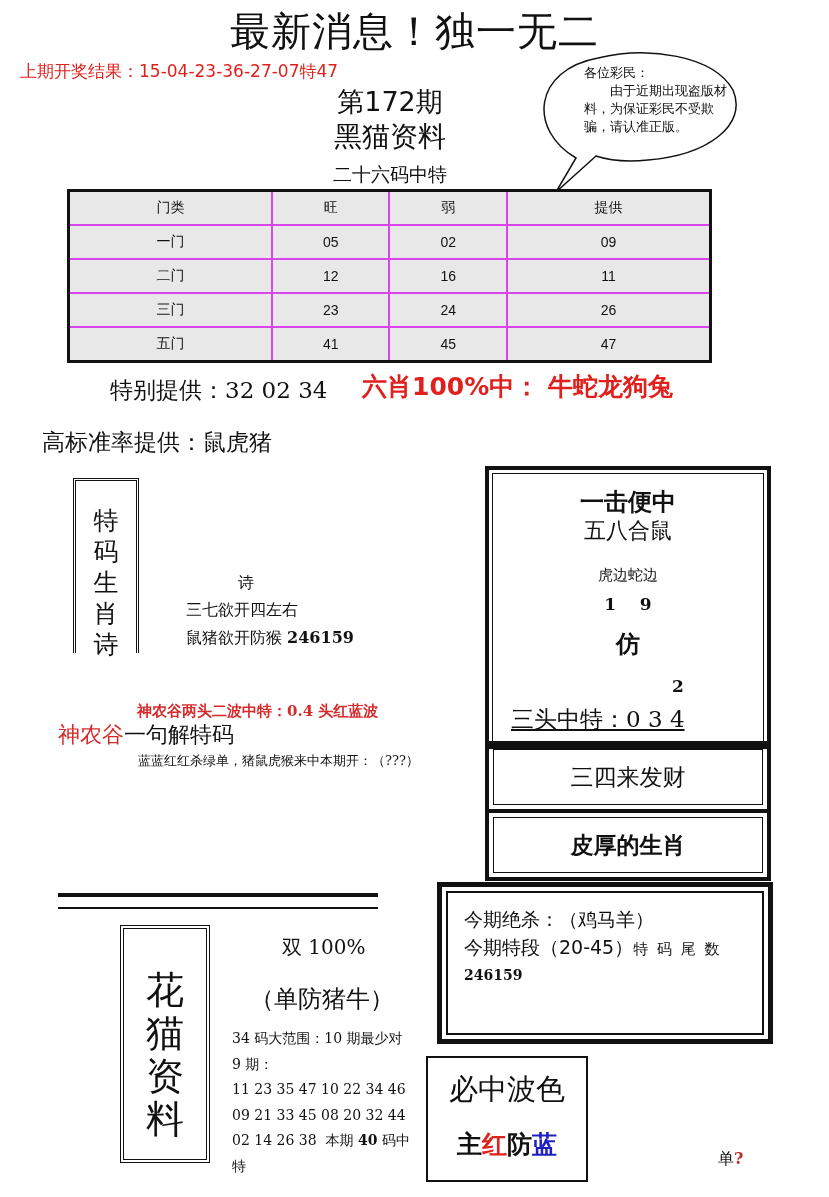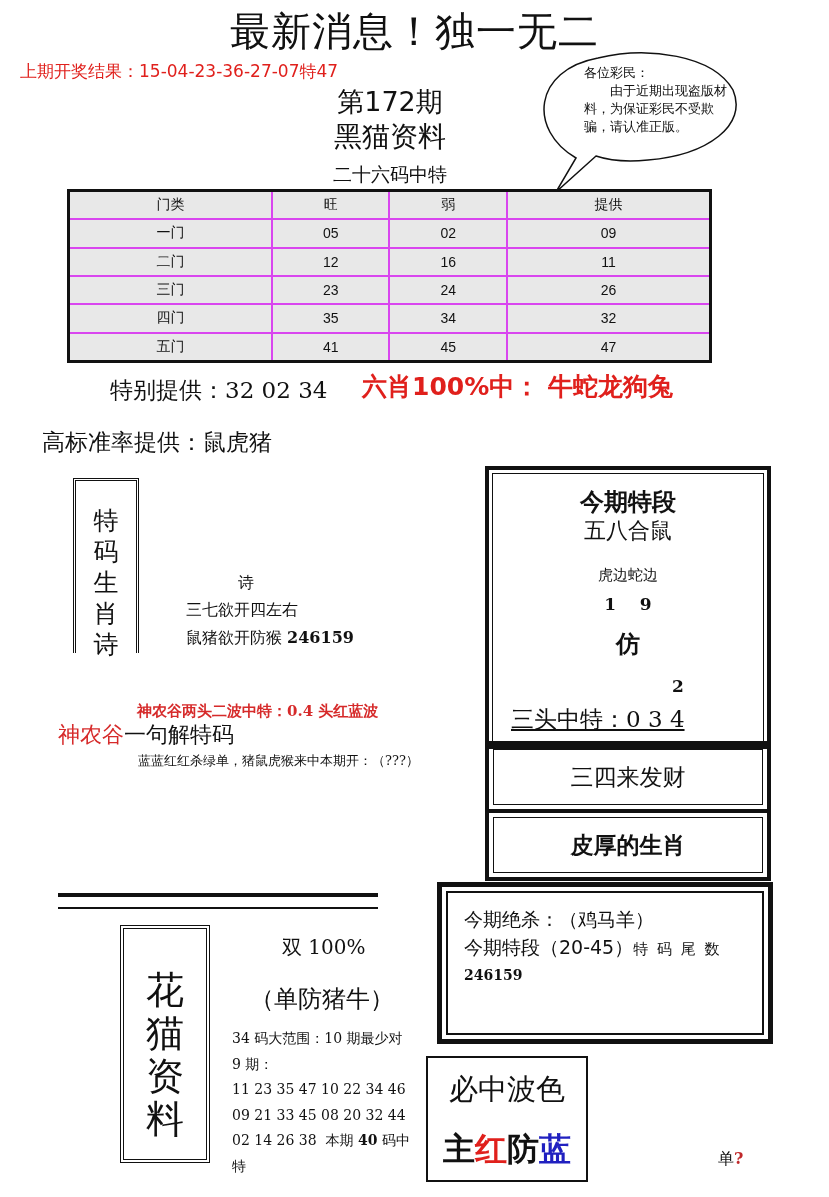--- a/index.html
+++ b/index.html
@@ -87,26 +87,20 @@
     <td>16</td>
     <td>11</td>
   </tr>
   <tr>
     <td>三门</td>
     <td>23</td>
     <td>24</td>
     <td>26</td>
   </tr>
   <tr>
-    <td>四门</td>
-    <td>35</td>
-    <td>34</td>
-    <td>32</td>
-  </tr>
-  <tr>
     <td>五门</td>
     <td>41</td>
     <td>45</td>
     <td>47</td>
   </tr>
 </tbody>
   </table>
 
 <div id="special" class="abs serif">特别提供：32 02 34</div>
 <div id="six" class="abs sans">六肖100%中：  牛蛇龙狗兔</div>
@@ -123,21 +117,21 @@
 </div>
 <div id="poem-title" class="abs">诗</div>
 <div id="poem-l1" class="abs">三七欲开四左右</div>
 <div id="poem-l2" class="abs"><span>鼠猪欲开防猴</span> <b>246159</b></div>
 
 <div id="snk-red" class="abs">神农谷两头二波中特：0.4 头红蓝波</div>
 <div id="snk-big" class="abs"><span class="red">神农谷</span><span>一句解特码</span></div>
 <div id="snk-line" class="abs">蓝蓝红红杀绿单，猪鼠虎猴来中本期开：（???）</div>
 
 <div id="right-box" class="abs">
-  <div class="rb-row" style="top:16px;font-size:24px;font-weight:bold;">今期特段</div>
+  <div class="rb-row" style="top:16px;font-size:24px;font-weight:bold;">一击便中</div>
   <div class="rb-row" style="top:46px;font-size:22px;">五八合鼠</div>
   <div class="rb-row" style="top:96px;font-size:15px;">虎边蛇边</div>
   <div class="rb-row" style="top:124px;font-size:17px;font-weight:bold;white-space:pre;">1    9</div>
   <div class="rb-row" style="top:158px;font-size:24px;font-weight:bold;">仿</div>
   <div class="rb-row" style="top:206px;left:50px;font-size:17px;font-weight:bold;">2</div>
   <div class="rb-row" style="top:234px;font-size:23px;text-align:left;left:22px;text-decoration:underline;">三头中特：0 3 4</div>
 </div>
 
 <div id="box2" class="abs">
   <div class="inner">
@@ -174,16 +168,16 @@
 <div id="kill-box" class="abs">
   <div class="inner">
     <div style="font-size:19px;">今期绝杀：（鸡马羊）</div>
     <div style="font-size:19px;margin-top:2px;"><span class="sans">今期特段（20-45）</span><span style="font-size:15px;letter-spacing:2px;">特 码 尾 数</span></div>
     <div style="font-size:14px;font-weight:bold;margin-top:6px;">246159</div>
   </div>
 </div>
 
 <div id="wave-box" class="abs">
   <div style="position:absolute;top:12px;width:100%;text-align:center;font-size:29px;">必中波色</div>
-  <div style="position:absolute;top:70px;width:100%;text-align:center;font-size:32px;font-weight:bold;"><span>主</span><span style="color:#e0201c">红</span><span>防</span><span style="color:#2020c0">蓝</span></div>
+  <div style="position:absolute;top:70px;width:100%;text-align:center;font-size:25px;font-weight:bold;"><span>主</span><span style="color:#e0201c">红</span><span>防</span><span style="color:#2020c0">蓝</span></div>
 </div>
 
 <div id="dan" class="abs"><span>单</span><span class="q">?</span></div>
 
 </body></html>

